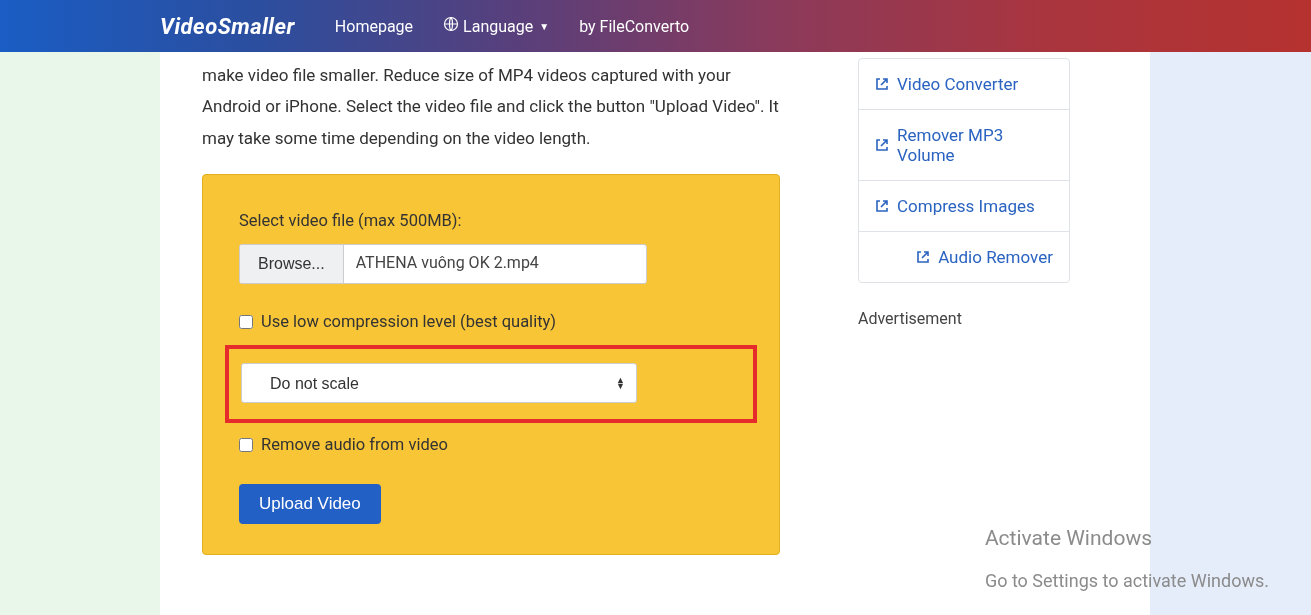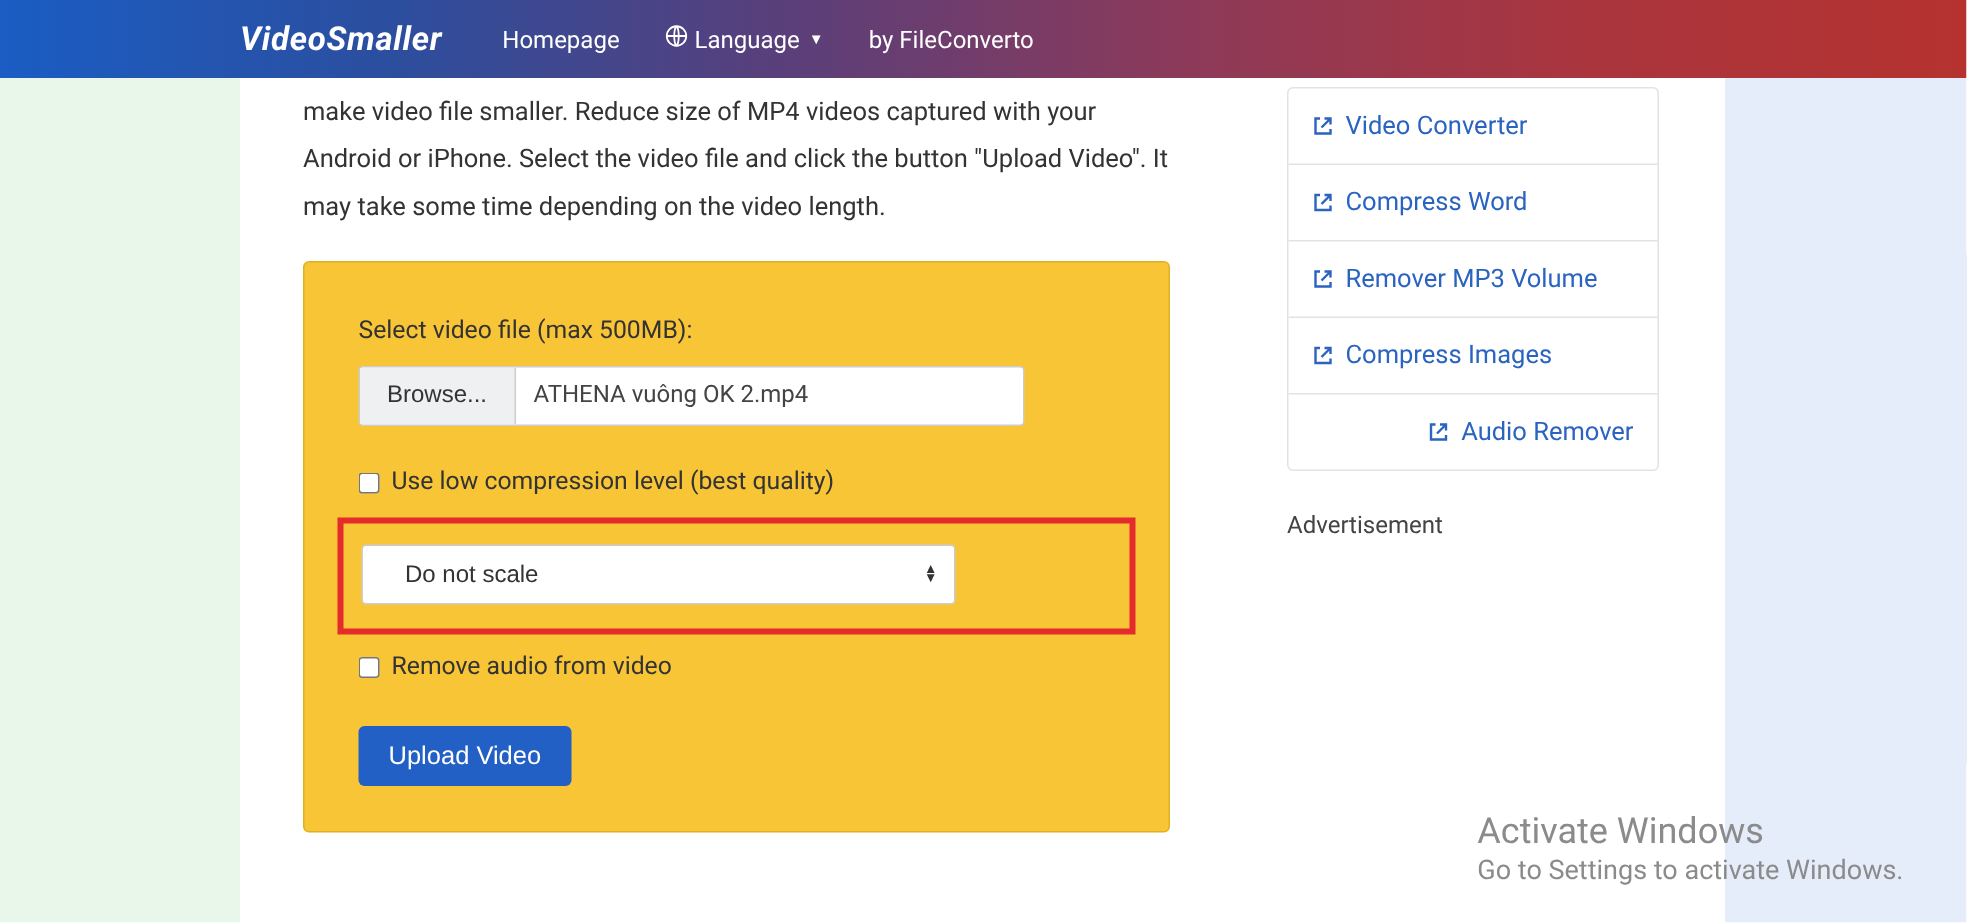--- a/index.html
+++ b/index.html
@@ -82,21 +82,21 @@
     margin-bottom: 14px;
   }
   .file-row {
     display: flex;
     border: 1px solid #ccc;
     background: #fff;
     border-radius: 3px;
     height: 40px;
     margin-bottom: 28px;
     overflow: hidden;
-    width: 444px;
+    width: 408px;
   }
   .browse-btn {
     background: #eef0f2;
     border: none;
     border-right: 1px solid #ccc;
     padding: 0 18px;
     font-size: 16px;
     color: #333;
     cursor: pointer;
   }
@@ -166,21 +166,21 @@
     font-size: 17px;
     cursor: pointer;
     margin-top: 10px;
   }
   .side-list {
     border: 1px solid #dfe3e8;
     border-radius: 4px;
     background: #fff;
     margin-top: 6px;
     margin-bottom: 26px;
-    width: 248px;
+    width: 212px;
   }
   .side-item {
     padding: 15px 16px;
     border-bottom: 1px solid #dfe3e8;
     color: #2a63c0;
     font-size: 17px;
     display: flex;
     align-items: center;
     gap: 8px;
     cursor: pointer;
@@ -198,24 +198,24 @@
     color: #444;
   }
   .watermark {
     position: absolute;
     right: 42px;
     bottom: 24px;
     text-align: left;
     color: #8b8b8b;
   }
   .watermark .h {
-    font-size: 24px;
+    font-size: 21px;
     font-weight: 400;
     color: #8b8b8b;
-    margin-bottom: 2px;
+    margin-bottom: 20px;
   }
   .watermark .s {
     font-size: 18px;
     color: #8b8b8b;
   }
 </style>
 </head>
 <body>
 
 <div class="navbar">
@@ -282,28 +282,20 @@
             </svg>
         </span>
         <span>Video Converter</span>
       </div>
       <div class="side-item">
         <span class="ext-icon">
           <svg width="14" height="14" viewBox="0 0 14 14" fill="none" stroke="#2a63c0" stroke-width="1.6">
               <path d="M5 2H2v10h10V9M8 2h4v4M12 2 6 8"></path>
             </svg>
         </span>
-        <span>Compress Word</span>
-      </div>
-      <div class="side-item">
-        <span class="ext-icon">
-          <svg width="14" height="14" viewBox="0 0 14 14" fill="none" stroke="#2a63c0" stroke-width="1.6">
-              <path d="M5 2H2v10h10V9M8 2h4v4M12 2 6 8"></path>
-            </svg>
-        </span>
         <span>Remover MP3 Volume</span>
       </div>
       <div class="side-item">
         <span class="ext-icon">
           <svg width="14" height="14" viewBox="0 0 14 14" fill="none" stroke="#2a63c0" stroke-width="1.6">
               <path d="M5 2H2v10h10V9M8 2h4v4M12 2 6 8"></path>
             </svg>
         </span>
         <span>Compress Images</span>
       </div>

